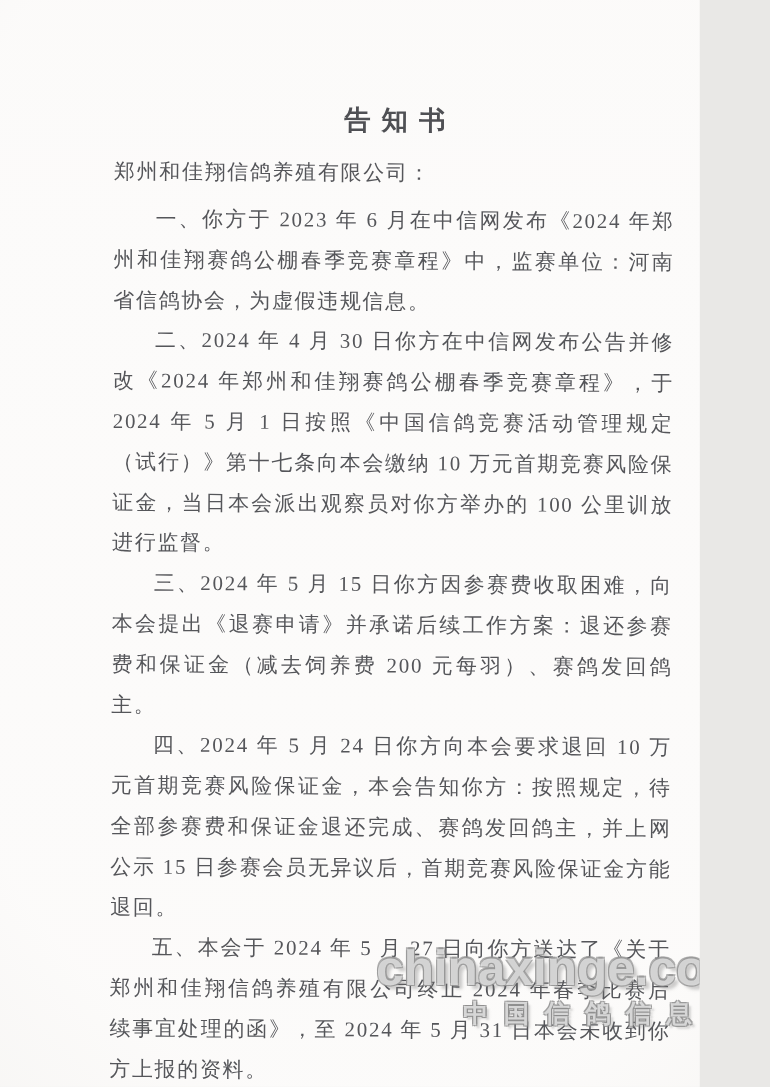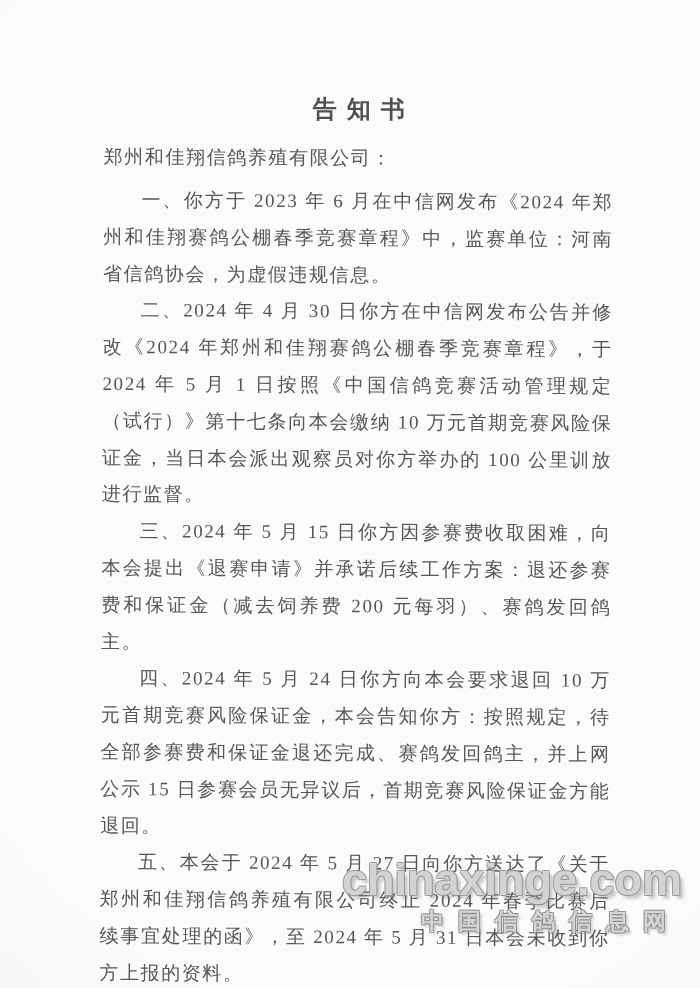--- a/index.html
+++ b/index.html
@@ -7,21 +7,21 @@
     padding: 0;
   }
   body {
     width: 700px;
     height: 988px;
     background: #e9e8e6;
     font-family: "Liberation Serif", "DejaVu Serif", serif;
   }
   .paper {
     position: relative;
-    width: 700px;
+    width: 636px;
     height: 988px;
     overflow: hidden;
     background:
       radial-gradient(140% 120% at 55% 42%, rgba(252,251,250,0.95) 50%, rgba(236,234,231,0.9) 100%),
       linear-gradient(180deg, #f2f1ef 0%, #f9f8f7 20%, #fbfaf9 65%, #f5f4f2 100%);
     color: #55565a;
   }
   .content {
     position: absolute;
     left: 104px;

